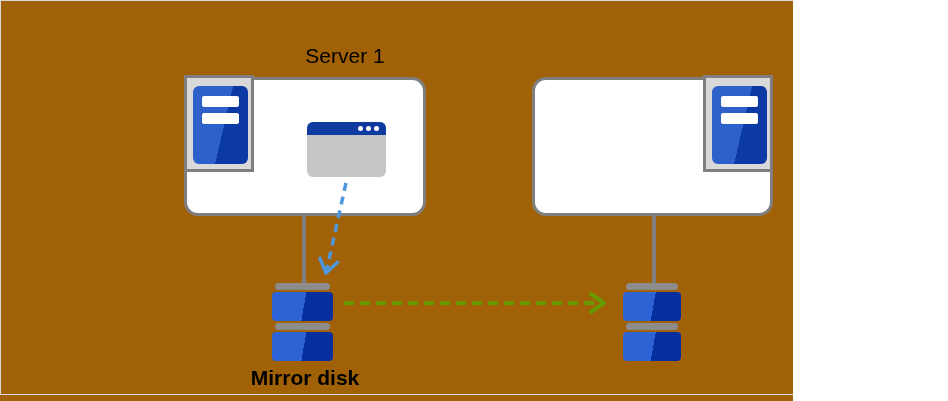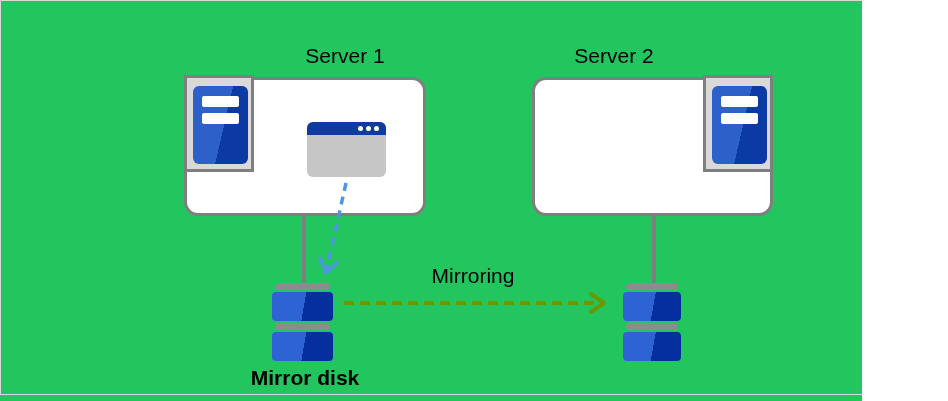--- a/index.html
+++ b/index.html
@@ -3,23 +3,23 @@
 <meta charset="utf-8">
 <style>
   html, body {
     margin: 0;
     padding: 0;
     background: #ffffff;
     font-family: "Liberation Sans", "DejaVu Sans", sans-serif;
   }
   .canvas {
     position: relative;
-    width: 862px;
+    width: 793px;
     height: 401px;
-    background: #22c55e;
+    background: #a16207;
     overflow: hidden;
   }
   .frame {
     position: absolute;
     left: 0; top: 0;
     width: 946px; height: 393px;
     border: 1px solid #d9d9d9;
   }
   .diagram-label {
     position: absolute;
@@ -131,21 +131,20 @@
   .lbl-mirroring { left: 393px; top: 265px; width: 160px; }
   .lbl-mirrordisk{ left: 225px; top: 367px; width: 160px; font-weight: bold; }
 </style>
 </head>
 <body>
 
 <div class="canvas">
   <div class="frame"></div>
 
   <div class="diagram-label lbl-server1">Server 1</div>
-  <div class="diagram-label lbl-server2">Server 2</div>
 
   <div class="server-box server1-box"></div>
   <div class="icon-panel left">
     <div class="tower">
       <div class="slot slot1"></div>
       <div class="slot slot2"></div>
     </div>
   </div>
   <div class="app-window">
     <div class="app-titlebar">
@@ -171,21 +170,20 @@
       <marker id="vGreen" markerUnits="userSpaceOnUse" markerWidth="34" markerHeight="26" viewBox="-17 -13 34 26" refX="0" refY="0" orient="auto">
         <path d="M-13,-9 L0,0 L-13,9" fill="none" stroke="#689900" stroke-width="4" stroke-linecap="round" stroke-linejoin="round"></path>
       </marker>
     </defs>
     <path d="M304,215 L304,285" stroke="#7f7f7f" stroke-width="4" fill="none"></path>
     <path d="M654,215 L654,285" stroke="#7f7f7f" stroke-width="4" fill="none"></path>
     <path d="M346,183 L326,273" stroke="#4f97dc" stroke-width="3.5" fill="none" stroke-dasharray="8 6" marker-end="url(#vBlue)"></path>
     <path d="M344,303 L604,303" stroke="#689900" stroke-width="4" fill="none" stroke-dasharray="10 6" marker-end="url(#vGreen)"></path>
   </svg>
 
-  <div class="diagram-label lbl-mirroring">Mirroring</div>
 
   <div class="disk left">
     <div class="cap cap1"></div>
     <div class="platter platter1"></div>
     <div class="cap cap2"></div>
     <div class="platter platter2"></div>
   </div>
   <div class="disk right">
     <div class="cap cap1"></div>
     <div class="platter platter1"></div>

